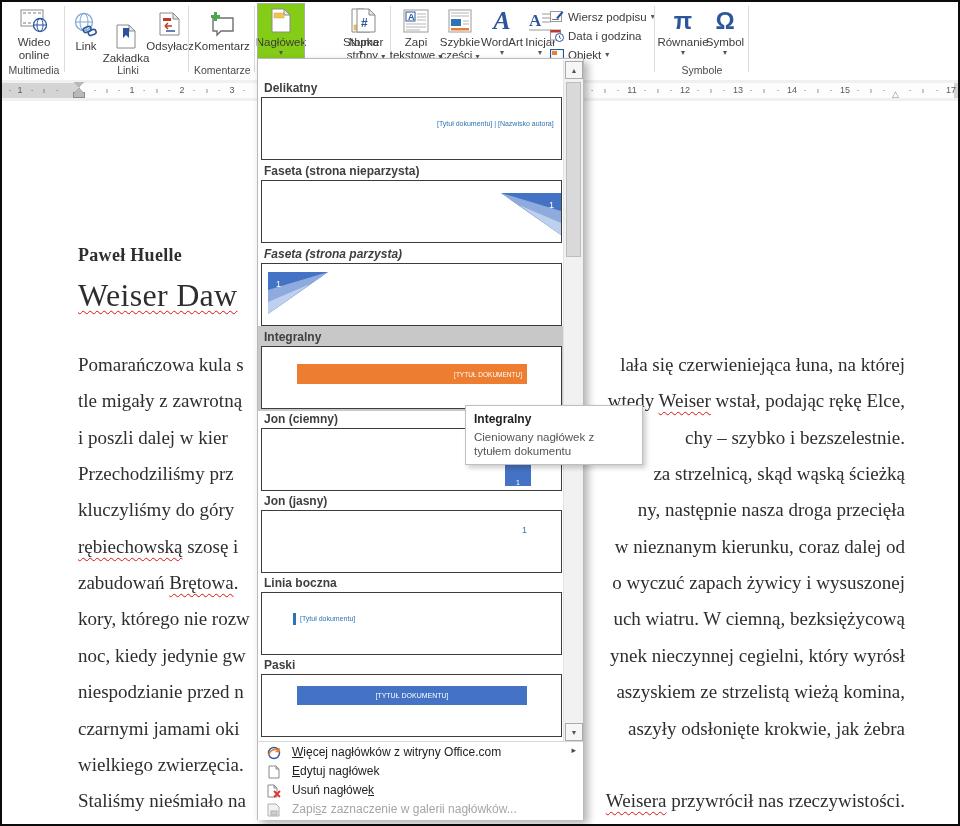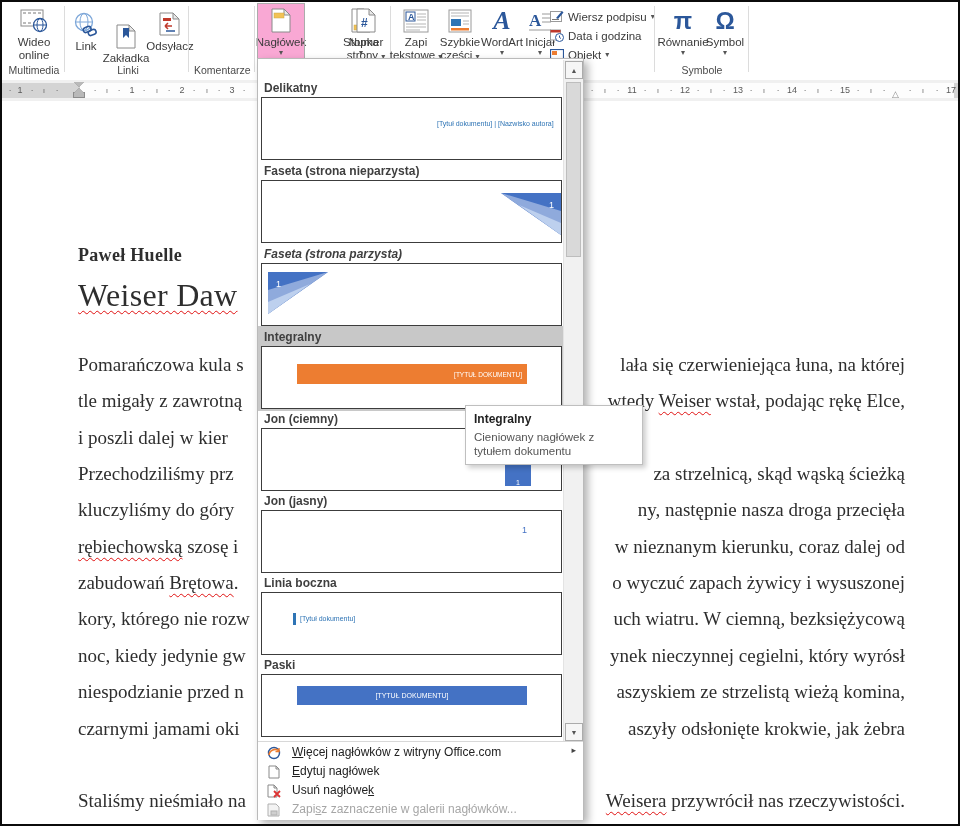--- a/index.html
+++ b/index.html
@@ -6,21 +6,21 @@
   .frame{position:relative;width:956px;height:822px;border:2px solid #0b0b0b;background:#fff;
          font-family:"Liberation Sans",sans-serif;overflow:hidden;}
   
   .ribbon{position:absolute;left:0;top:0;width:100%;height:76px;background:#fff;}
   .rsep{position:absolute;top:4px;height:66px;width:1px;background:#dcdcdc;}
   .rbtn{position:absolute;top:2px;height:60px;display:flex;flex-direction:column;align-items:center;
         justify-content:flex-start;font-size:11.5px;color:#3b3b3b;cursor:default;}
   .rbtn .ic{height:30px;display:flex;align-items:center;justify-content:center;margin-top:2px;}
   .rbtn .lbl{line-height:13px;white-space:nowrap;}
   .rbtn .arrow{font-size:8px;color:#555;line-height:7px;}
-  .rbtn.hl{background:#f9a8d4;outline:1px solid #ababab;}
+  .rbtn.hl{background:#84cc16;outline:1px solid #ababab;}
   .grp-label{position:absolute;top:62px;font-size:10.5px;color:#4a4a4a;text-align:center;white-space:nowrap;}
   .sbtn{position:absolute;left:548px;width:104px;height:17px;display:flex;align-items:center;gap:4px;
         font-size:11.5px;color:#3b3b3b;white-space:nowrap;}
   .sbtn .arrow{font-size:8px;color:#555;}
   .bluetxt{color:#2b579a;font-weight:bold;}
   
   .ruler{position:absolute;left:0;top:78px;width:956px;height:21px;background:#f0f0f0;}
   .ruler-band{position:absolute;left:0;top:3px;height:15px;width:956px;background:#fdfdfd;}
   .ruler-margin{position:absolute;top:0;height:15px;background:#d4d4d4;}
   .rmark{position:absolute;top:0;height:15px;line-height:15px;color:#5a5a5a;transform:translateX(-50%);}
@@ -139,20 +139,30 @@
           <rect x="5" y="6" width="8" height="3" fill="#c0392b"></rect>
           <path d="M14 14 h-7 m0 0 l3 -3 m-3 3 l3 3" stroke="#c0392b" stroke-width="1.5" fill="none"></path>
           <path d="M17 19 h-9" stroke="#2b579a" stroke-width="1.5"></path>
         </svg>
       </span>
       <span class="lbl">Odsyłacz</span>
     </div>
     <div class="grp-label" style="left:66px;width:120px;">Linki</div>
     <div class="rsep" style="left:186px;"></div>
 
+    <div class="rbtn" style="left:192px;width:56px;top:6px;">
+      <span class="ic">
+        <svg width="28" height="26" viewBox="0 0 28 26">
+          <path d="M5 6 h20 v13 h-12 l-4 4 v-4 h-4 z" fill="#fff" stroke="#6f6f6f" stroke-width="1.4"></path>
+          <rect x="6" y="0" width="3" height="9" fill="#4ca64c"></rect>
+          <rect x="3" y="3" width="9" height="3" fill="#4ca64c"></rect>
+        </svg>
+      </span>
+      <span class="lbl">Komentarz</span>
+    </div>
     <div class="grp-label" style="left:192px;width:56px;">Komentarze</div>
     <div class="rsep" style="left:252px;"></div>
 
     <div class="rbtn hl" style="left:256px;width:46px;height:66px;">
       <span class="ic">
         <svg width="22" height="26" viewBox="0 0 22 26">
           <path d="M2 1 h12 l6 6 v17 h-18 z" fill="#fff" stroke="#8a8a8a"></path>
           <path d="M14 1 l6 6 h-6 z" fill="#e8e8e8" stroke="#8a8a8a"></path>
           <rect x="4" y="5" width="10" height="5" fill="#f2c255" stroke="#caa84c" stroke-width=".5"></rect>
         </svg>
@@ -357,20 +367,21 @@
         <div class="docline" style="top: 246px;">
           <span>Pomarańczowa kula s</span>
           <span>lała się czerwieniejąca łuna, na której</span>
         </div>
         <div class="docline" style="top: 282.35px;">
           <span>tle migały z zawrotną</span>
           <span><span>wtedy </span><span class="sq">Weiser</span><span> wstał, podając rękę Elce,</span></span>
         </div>
         <div class="docline" style="top: 318.7px;">
           <span>i poszli dalej w kier</span>
+          <span>chy – szybko i bezszelestnie.</span>
         </div>
         <div class="docline" style="top: 355.05px;">
           <span>Przechodziliśmy prz</span>
           <span>za strzelnicą, skąd wąską ścieżką</span>
         </div>
         <div class="docline" style="top: 391.4px;">
           <span>kluczyliśmy do góry</span>
           <span>ny, następnie nasza droga przecięła</span>
         </div>
         <div class="docline" style="top: 427.75px;">
@@ -389,20 +400,24 @@
           <span>noc, kiedy jedynie gw</span>
           <span>ynek nieczynnej cegielni, który wyrósł</span>
         </div>
         <div class="docline" style="top: 573.15px;">
           <span>niespodzianie przed n</span>
           <span>aszyskiem ze strzelistą wieżą komina,</span>
         </div>
         <div class="docline" style="top: 609.5px;">
           <span>czarnymi jamami oki</span>
           <span>aszyły odsłonięte krokwie, jak żebra</span>
+        </div>
+        <div class="docline" style="top: 645.85px;">
+          <span>wielkiego zwierzęcia.</span>
+          <span></span>
         </div>
         <div class="docline" style="top: 682.2px;">
           <span>Staliśmy nieśmiało na</span>
           <span><span></span><span class="sq">Weisera</span><span> przywrócił nas rzeczywistości.</span></span>
         </div>
       </div>
   </div>
 
   <div class="popup">
 

